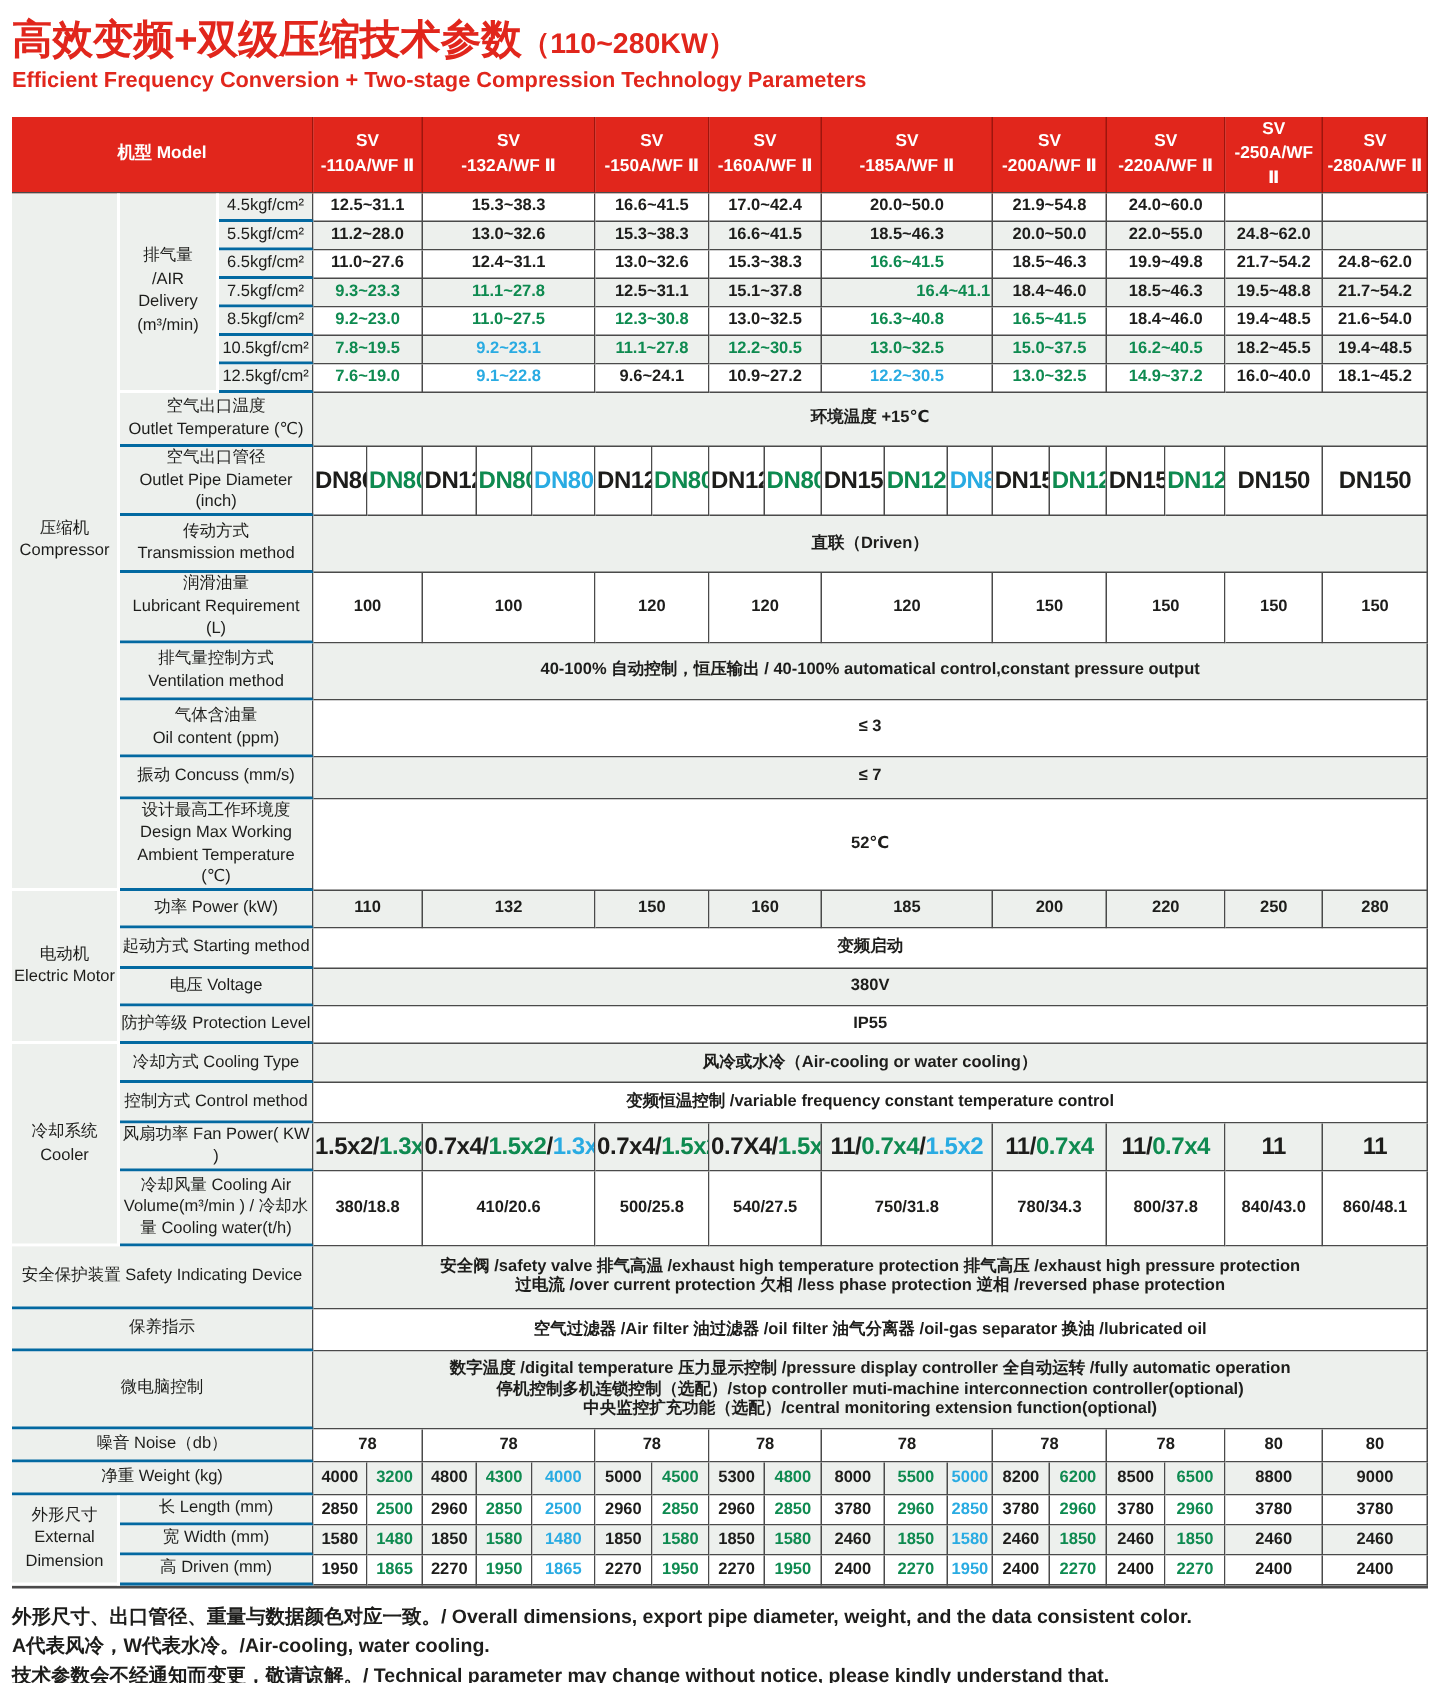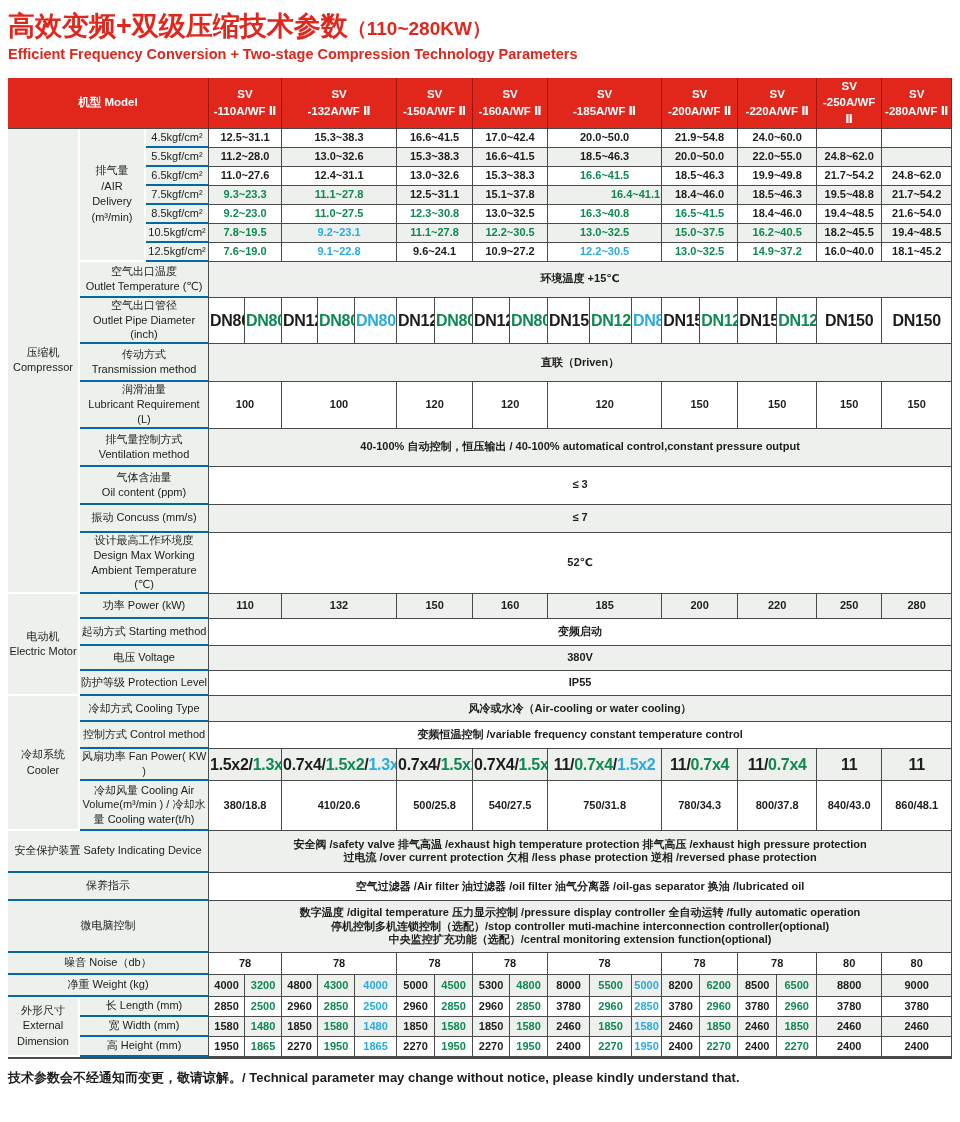--- a/index.html
+++ b/index.html
@@ -435,21 +435,21 @@
             <td class="data" style="color: rgb(14, 138, 80);">1850</td>
             <td class="data" style="color: rgb(41, 171, 226);">1580</td>
             <td class="data">2460</td>
             <td class="data" style="color: rgb(14, 138, 80);">1850</td>
             <td class="data">2460</td>
             <td class="data" style="color: rgb(14, 138, 80);">1850</td>
             <td class="data">2460</td>
             <td class="data">2460</td>
           </tr>
           <tr class="bg-w" style="height: 20px;">
-            <td class="label" colspan="2">高 Height  (mm)</td>
+            <td class="label" colspan="2">高 Driven  (mm)</td>
             <td class="data">1950</td>
             <td class="data" style="color: rgb(14, 138, 80);">1865</td>
             <td class="data">2270</td>
             <td class="data" style="color: rgb(14, 138, 80);">1950</td>
             <td class="data" style="color: rgb(41, 171, 226);">1865</td>
             <td class="data">2270</td>
             <td class="data" style="color: rgb(14, 138, 80);">1950</td>
             <td class="data">2270</td>
             <td class="data" style="color: rgb(14, 138, 80);">1950</td>
             <td class="data">2400</td>
@@ -460,15 +460,17 @@
             <td class="data">2400</td>
             <td class="data" style="color: rgb(14, 138, 80);">2270</td>
             <td class="data">2400</td>
             <td class="data">2400</td>
           </tr>
         </tbody>
     </table>
   </div>
 
   <div class="footer">
+    <div>外形尺寸、出口管径、重量与数据颜色对应一致。/ Overall dimensions, export pipe diameter, weight, and the data consistent color.</div>
+    <div>A代表风冷，W代表水冷。/Air-cooling, water cooling.</div>
     <div>技术参数会不经通知而变更，敬请谅解。/ Technical parameter may change without notice, please kindly understand that.</div>
   </div>
 </div>
 
 </body></html>

